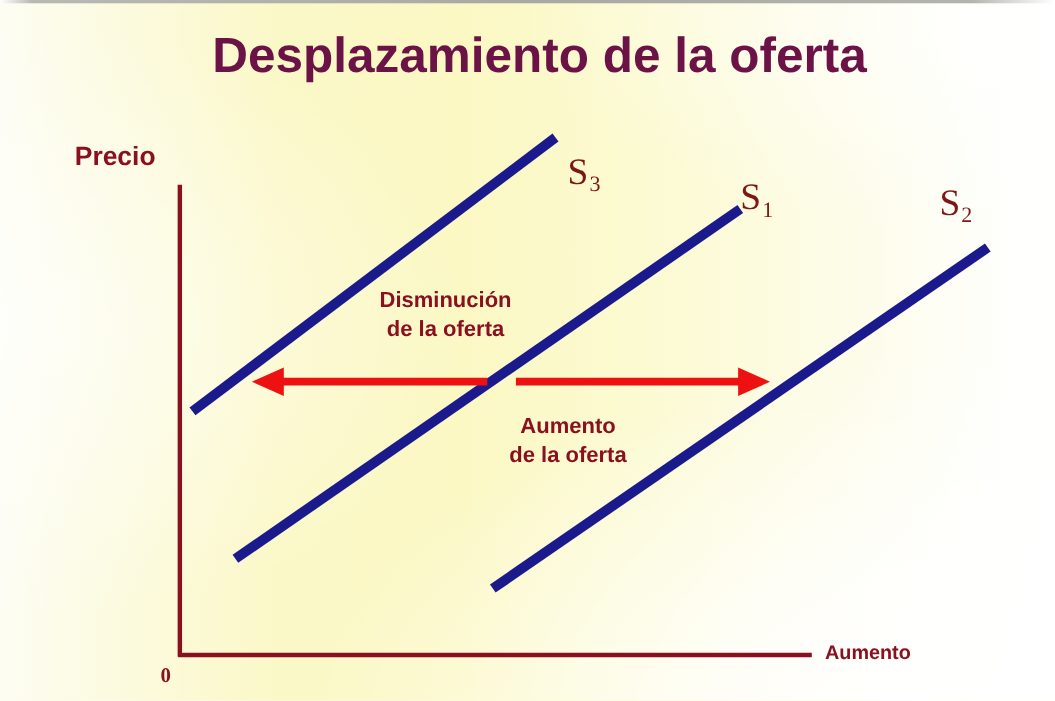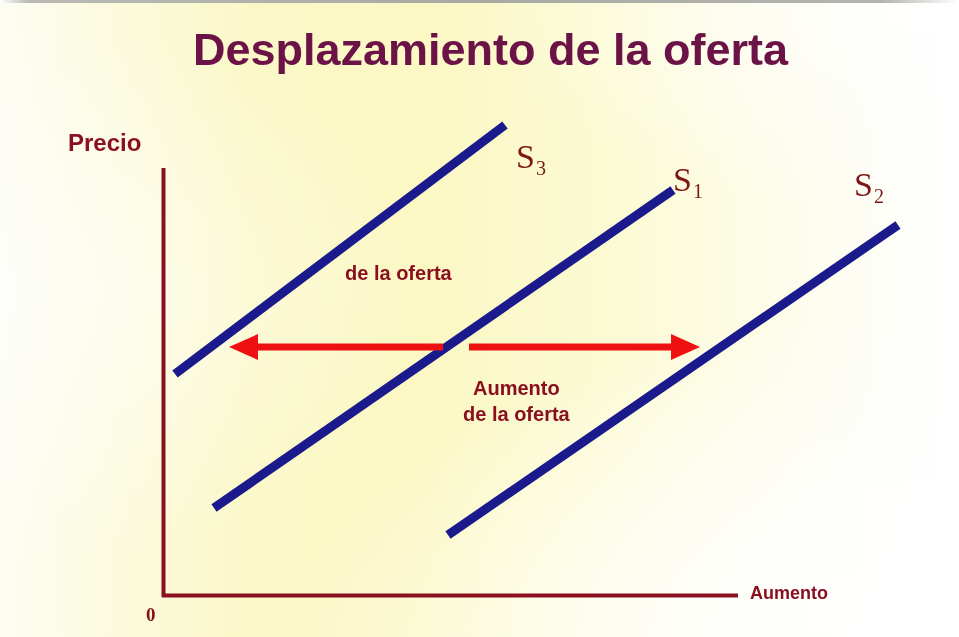--- a/index.html
+++ b/index.html
@@ -159,20 +159,21 @@
       <line x1="443" y1="347" x2="252" y2="347" stroke="#ee1111" stroke-width="7"></line>
       <polygon points="229,347 258,334 258,360" fill="#ee1111"></polygon>
     </g>
     <g>
       <line x1="469" y1="347" x2="678" y2="347" stroke="#ee1111" stroke-width="7"></line>
       <polygon points="700,347 671,334 671,360" fill="#ee1111"></polygon>
     </g>
   </svg>
 
   <div class="txt-block" id="txt-disminucion">
+    <div>Disminución</div>
     <div>de la oferta</div>
   </div>
   <div class="txt-block" id="txt-aumento">
     <div>Aumento</div>
     <div>de la oferta</div>
   </div>
 
 </div>
 
 </body></html>

